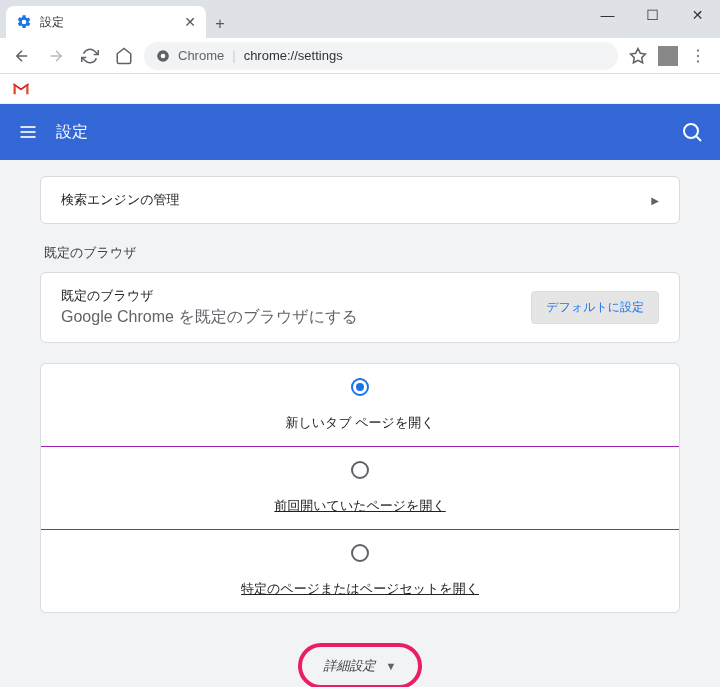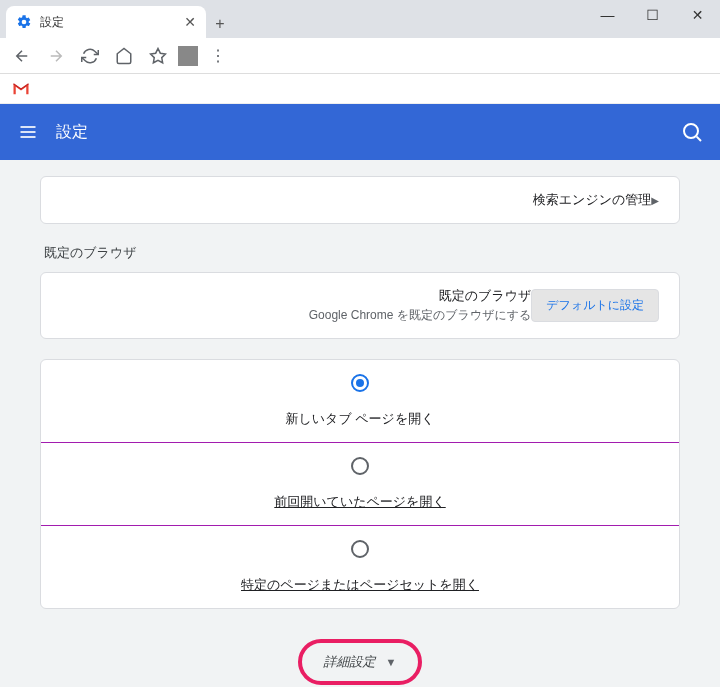--- a/index.html
+++ b/index.html
@@ -40,22 +40,22 @@
 .content { background: #f1f3f4; height: calc(687px - 38px - 36px - 30px - 56px); overflow-y: scroll; padding: 16px 10px 30px 10px; position: relative; }
 .content::-webkit-scrollbar { width: 14px; }
 .content::-webkit-scrollbar-track { background: #f1f3f4; }
 .content::-webkit-scrollbar-thumb { background: #c1c1c1; border-radius: 7px; border: 3px solid #f1f3f4; }
 
 .inner { max-width: 640px; margin: 0 auto; }
 
 .card { background: #fff; border: 1px solid #dadce0; border-radius: 6px; margin-bottom: 20px; overflow: hidden; }
 .row { display: flex; align-items: center; justify-content: space-between; padding: 14px 20px; font-size: 13px; color: #202124; }
 .row .chevron { color: #5f6368; font-size: 10px; }
-.row .label { flex: 1; text-align: right; }
-.row .sub { font-size: 12px; color: #5f6368; margin-top: 2px; }
+.row .label { flex: 1; }
+.row .sub { font-size: 16px; color: #5f6368; margin-top: 2px; }
 
 .section-title { font-size: 13px; color: #3c4043; margin: 16px 0 10px 4px; }
 
 .outline-btn { color: #1a73e8; border: 1px solid #dadce0; background: #e5e5e5; padding: 7px 14px; font-size: 12px; border-radius: 4px; }
 
 .radio-row { display: flex; align-items: center; padding: 14px 20px; font-size: 13px; color: #202124; gap: 18px; flex-direction: column; }
 .radio-row + .radio-row { border-top: 1px solid #a21caf; text-decoration: underline; }
 .radio { width: 18px; height: 18px; border: 2px solid #5f6368; border-radius: 50%; position: relative; flex-shrink: 0; }
 .radio.checked { border-color: #1a73e8; }
 .radio.checked::after { content: ''; position: absolute; width: 8px; height: 8px; background: #1a73e8; border-radius: 50%; top: 3px; left: 3px; }
@@ -99,20 +99,29 @@
       <svg viewBox="0 0 24 24" fill="none" stroke="currentColor" stroke-width="2">
         <path d="M23 4v6h-6M1 20v-6h6"></path>
         <path d="M3.51 9a9 9 0 0114.85-3.36L23 10M1 14l4.64 4.36A9 9 0 0020.49 15"></path>
       </svg>
     </div>
   <div class="nav-btn">
       <svg viewBox="0 0 24 24" fill="none" stroke="currentColor" stroke-width="2">
         <path d="M3 9l9-7 9 7v11a2 2 0 01-2 2H5a2 2 0 01-2-2z"></path>
       </svg>
     </div>
+  <div class="url-box">
+    <svg class="chrome-icon" viewBox="0 0 24 24">
+        <circle cx="12" cy="12" r="10" fill="#5f6368"></circle>
+        <circle cx="12" cy="12" r="4" fill="#fff"></circle>
+      </svg>
+    <span class="origin">Chrome</span>
+    <span class="sep">|</span>
+    <span class="path">chrome://settings</span>
+  </div>
   <div class="nav-btn star">
       <svg viewBox="0 0 24 24" fill="none" stroke="currentColor" stroke-width="2" width="18" height="18">
         <polygon points="12 2 15.09 8.26 22 9.27 17 14.14 18.18 21.02 12 17.77 5.82 21.02 7 14.14 2 9.27 8.91 8.26 12 2"></polygon>
       </svg>
     </div>
   <div class="ext-square"></div>
   <div class="menu-dots">⋮</div>
 </div>
 
 <div class="bookmarks">

